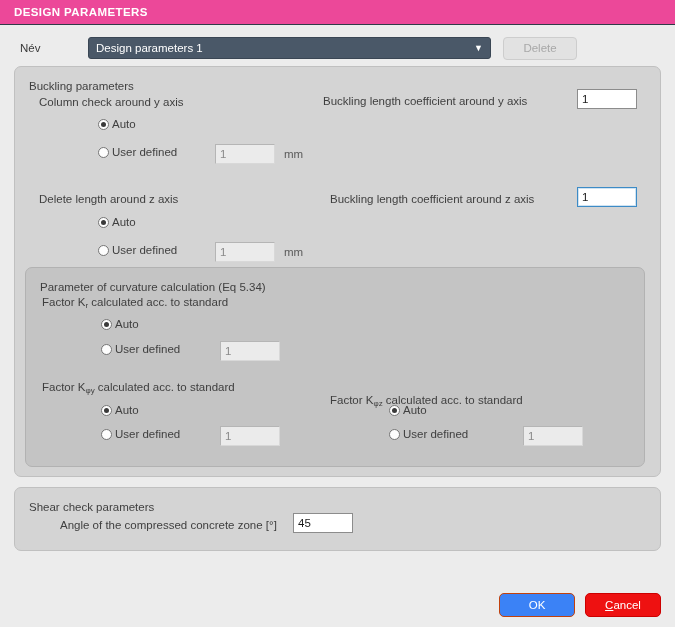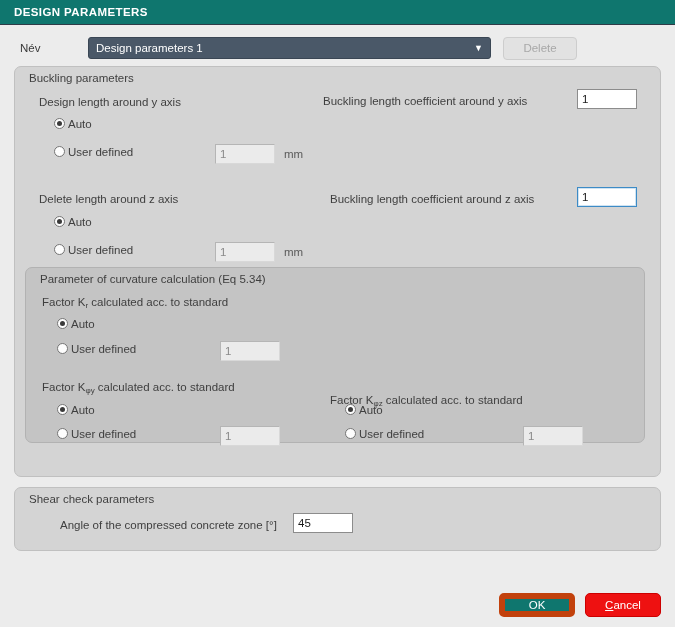--- a/index.html
+++ b/index.html
@@ -13,21 +13,21 @@
     font-family: "Liberation Sans", sans-serif;
     font-size: 11px;
     color: #404040;
     overflow: hidden;
     position: relative;
   }
 
   
   #titlebar {
     height: 25px;
-    background: #0f766e;
+    background: #ec4899;
     display: flex;
     align-items: center;
     padding: 0 0 0 14px;
     box-sizing: border-box;
     border-bottom: 1px solid #2f3b47;
   }
   #titlebar .title-text {
     color: #ffffff;
     font-size: 11.5px;
     font-weight: bold;
@@ -106,36 +106,38 @@
     margin: 0 14px;
     background: #d4d4d4;
     border: 1px solid #c0c0c0;
     border-radius: 7px;
     box-sizing: border-box;
   }
   .groupbox > .gb-title {
     font-size: 11.5px;
     color: #3f3f3f;
     padding: 5px 16px 0 14px;
+    margin-top: 8px;
   }
   .groupbox.inner {
     background: #c4c4c4;
     border: 1px solid #b2b2b2;
   }
 
   .field-label {
     font-size: 11.5px;
     color: #3f3f3f;
   }
 
   
   .radio-row {
     display: flex;
-    align-items: flex-start;
+    align-items: flex-end;
     cursor: pointer;
+    margin-left: 44px;
   }
   .radio {
     width: 11px;
     height: 11px;
     border-radius: 50%;
     border: 1px solid #757575;
     background: #fdfdfd;
     box-sizing: border-box;
     position: relative;
     margin-right: 3px;
@@ -207,22 +209,22 @@
     border-radius: 5px;
     display: flex;
     align-items: center;
     justify-content: center;
     font-size: 11.5px;
     color: #ffffff;
     cursor: pointer;
     box-sizing: border-box;
   }
   #ok-button {
-    background: #0f766e;
-    border: 6px solid #c2410c;
+    background: #3b82f6;
+    border: 1px solid #c2410c;
     margin-right: 10px;
   }
   #cancel-button {
     background: #ee1111;
     border: 1px solid #cc0000;
   }
   #cancel-button .u { text-decoration: underline; }
 
   sub { font-size: 8px; vertical-align: -2px; }
 </style>
@@ -240,21 +242,21 @@
     <div class="combo">
       <span>Design parameters 1</span>
       <span class="chev">▼</span>
     </div>
     <div class="btn-gray disabled">Delete</div>
   </div>
 
   <div class="groupbox" style="height:411px;">
     <div class="gb-title">Buckling parameters</div>
 
-    <div class="abs field-label" style="left:24px; top:29px;">Design length around y axis</div>
+    <div class="abs field-label" style="left:24px; top:29px;">Column check around y axis</div>
     <div class="abs radio-row" style="left:39px; top:51px;">
       <span class="radio checked"></span>
       <span class="radio-label">Auto</span>
     </div>
     <div class="abs radio-row" style="left:39px; top:79px;">
       <span class="radio"></span>
       <span class="radio-label">User defined</span>
     </div>
     <div class="abs" style="left:200px; top:77px; display:flex; align-items:center;">
       <div class="inp" style="width:60px;">1</div>
@@ -272,21 +274,21 @@
       <span class="radio"></span>
       <span class="radio-label">User defined</span>
     </div>
     <div class="abs" style="left:200px; top:175px; display:flex; align-items:center;">
       <div class="inp" style="width:60px;">1</div>
       <span class="unit">mm</span>
     </div>
     <div class="abs field-label" style="left:315px; top:126px;">Buckling length coefficient around z axis</div>
     <div class="abs inp focused" style="left:562px; top:120px; width:60px;">1</div>
 
-    <div class="groupbox inner abs" style="left:10px; top:200px; width:620px; height:176px; margin:0;">
+    <div class="groupbox inner abs" style="left:10px; top:200px; width:620px; height:200px; margin:0;">
       <div class="gb-title">Parameter of curvature calculation (Eq 5.34)</div>
 
       <div class="abs field-label" style="left:16px; top:28px;">
         <span>Factor K</span><sub>r</sub><span> calculated acc. to standard</span>
       </div>
       <div class="abs radio-row" style="left:31px; top:50px;">
         <span class="radio checked"></span>
         <span class="radio-label">Auto</span>
       </div>
       <div class="abs radio-row" style="left:31px; top:75px;">

